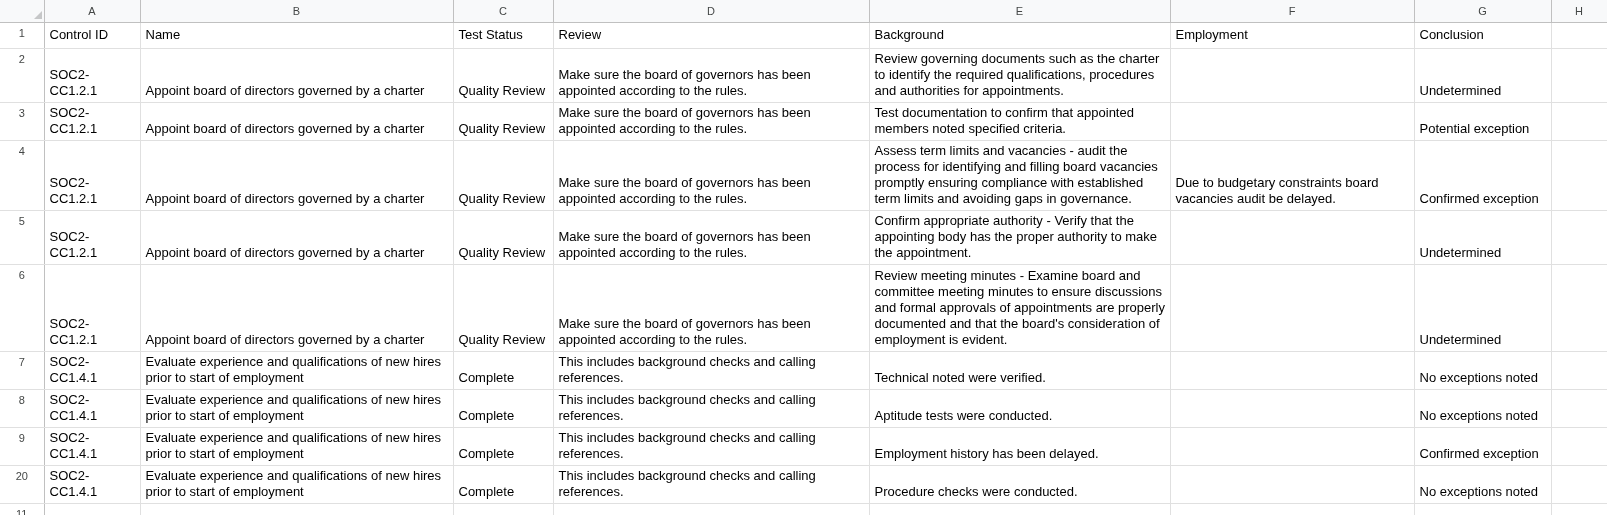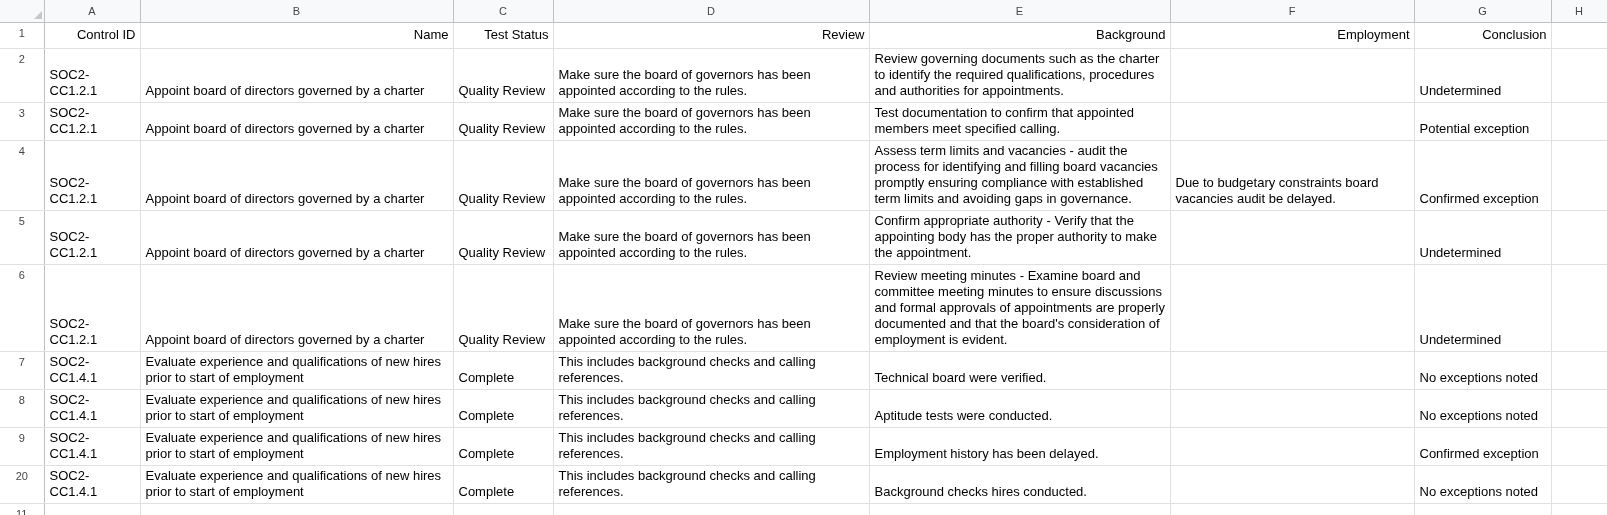--- a/index.html
+++ b/index.html
@@ -75,21 +75,21 @@
     font-size: 13px;
     line-height: 16px;
     color: #000000;
     vertical-align: bottom;
     padding: 2px 4px 3px 5px;
     overflow: hidden;
     white-space: normal;
     word-wrap: break-word;
     font-family: "Liberation Sans", sans-serif;
   }
-  tbody tr.hdr-row td { vertical-align: middle; text-align: right; }
+  tbody tr.hdr-row td { vertical-align: middle; }
   tbody td.lastcol { border-right: none; }
 
   
   col.c-rh { width: 44px; }
   col.c-a  { width: 96px; }
   col.c-b  { width: 313px; }
   col.c-c  { width: 100px; }
   col.c-d  { width: 316px; }
   col.c-e  { width: 301px; }
   col.c-f  { width: 244px; }
@@ -152,21 +152,21 @@
         <td>Undetermined</td>
         <td class="lastcol"></td>
       </tr>
 
       <tr style="height:36px">
         <th class="rowhdr">3</th>
         <td>SOC2-CC1.2.1</td>
         <td>Appoint board of directors governed by a charter</td>
         <td>Quality Review</td>
         <td>Make sure the board of governors has been appointed according to the rules.</td>
-        <td>Test documentation to confirm that appointed members meet specified calling.</td>
+        <td>Test documentation to confirm that appointed members noted specified criteria.</td>
         <td></td>
         <td>Potential exception</td>
         <td class="lastcol"></td>
       </tr>
 
       <tr style="height:64px">
         <th class="rowhdr">4</th>
         <td>SOC2-CC1.2.1</td>
         <td>Appoint board of directors governed by a charter</td>
         <td>Quality Review</td>
@@ -200,21 +200,21 @@
         <td>Undetermined</td>
         <td class="lastcol"></td>
       </tr>
 
       <tr style="height:36px">
         <th class="rowhdr">7</th>
         <td>SOC2-CC1.4.1</td>
         <td>Evaluate experience and qualifications of new hires prior to start of employment</td>
         <td>Complete</td>
         <td>This includes background checks and calling references.</td>
-        <td>Technical board were verified.</td>
+        <td>Technical noted were verified.</td>
         <td></td>
         <td>No exceptions noted</td>
         <td class="lastcol"></td>
       </tr>
 
       <tr style="height:37px">
         <th class="rowhdr">8</th>
         <td>SOC2-CC1.4.1</td>
         <td>Evaluate experience and qualifications of new hires prior to start of employment</td>
         <td>Complete</td>
@@ -236,21 +236,21 @@
         <td>Confirmed exception</td>
         <td class="lastcol"></td>
       </tr>
 
       <tr style="height:38px">
         <th class="rowhdr">20</th>
         <td>SOC2-CC1.4.1</td>
         <td>Evaluate experience and qualifications of new hires prior to start of employment</td>
         <td>Complete</td>
         <td>This includes background checks and calling references.</td>
-        <td>Background checks hires conducted.</td>
+        <td>Procedure checks were conducted.</td>
         <td></td>
         <td>No exceptions noted</td>
         <td class="lastcol"></td>
       </tr>
 
       <tr style="height:20px">
         <th class="rowhdr">11</th>
         <td></td>
         <td></td>
         <td></td>

